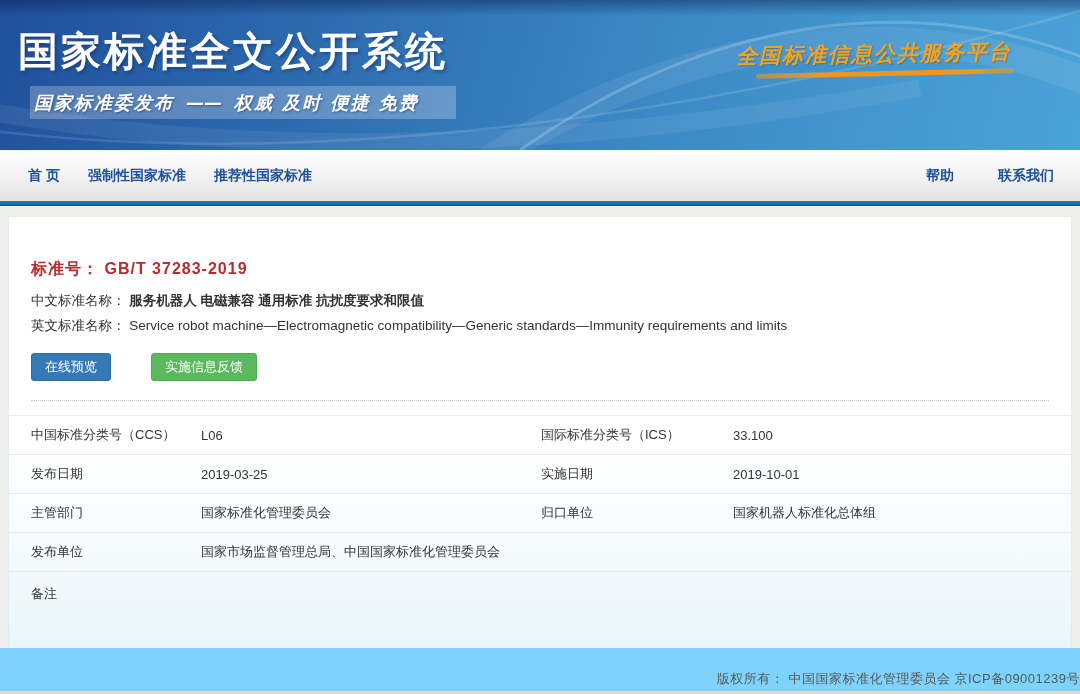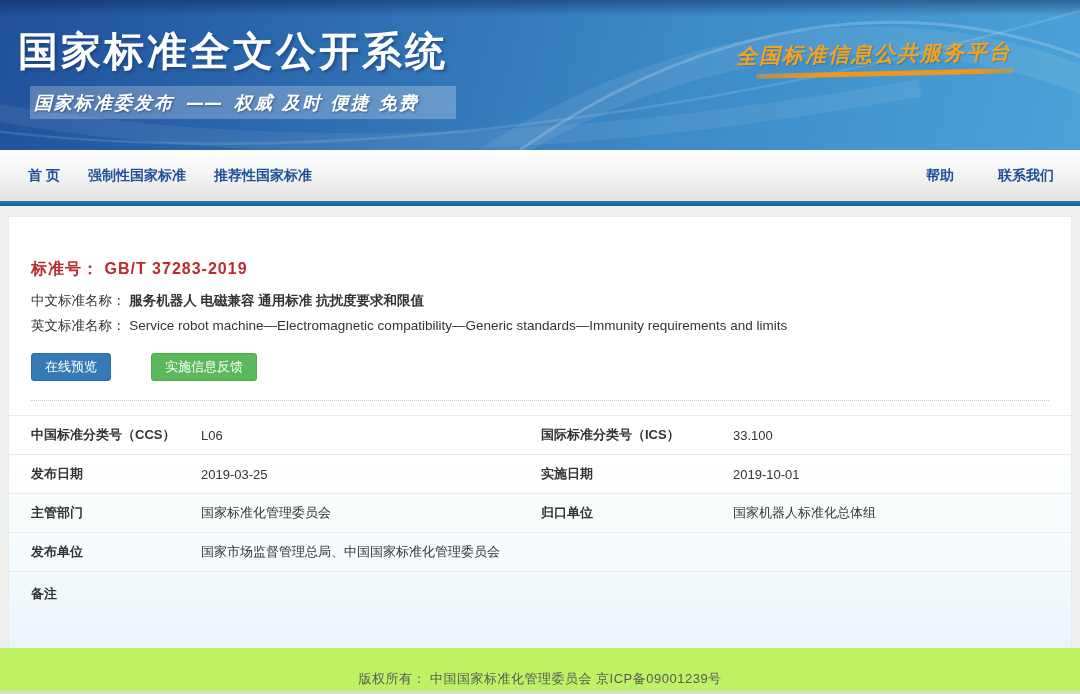--- a/index.html
+++ b/index.html
@@ -101,28 +101,28 @@
   
   .meta-table{ margin-top:14px; border-top:1px solid #eaeaea; }
   .meta-row{
     display:flex; align-items:center; min-height:39px;
     border-bottom:1px solid #eaeaea; font-size:13px;
   }
   .meta-row:last-child{ border-bottom:none; min-height:61px; align-items:flex-start; padding-top:13px; }
   .cell{ display:flex; align-items:center; }
   .cell-left{ width:532px; }
   .cell-right{ flex:1; }
-  .cell .m-label{ font-weight:bold; color:#333; width:192px; padding-left:22px; }
+  .cell .m-label{ font-weight:normal; color:#333; width:192px; padding-left:22px; }
   .cell .m-value{ color:#333; }
   .cell-right .m-label{ padding-left:0; }
 
   
   .footer{
     position:absolute; left:0; right:0; bottom:0; height:46px;
-    background:#bef264; text-align:center;
+    background:#7dd3fc; text-align:right;
   }
   .footer-text{
     padding-top:22px; font-size:13px; color:#595959; letter-spacing:.5px;
   }
   .footer-edge{
     position:absolute; left:0; right:0; bottom:0; height:3px; background:#dcdad6;
   }
 </style>
 </head>
 <body>

